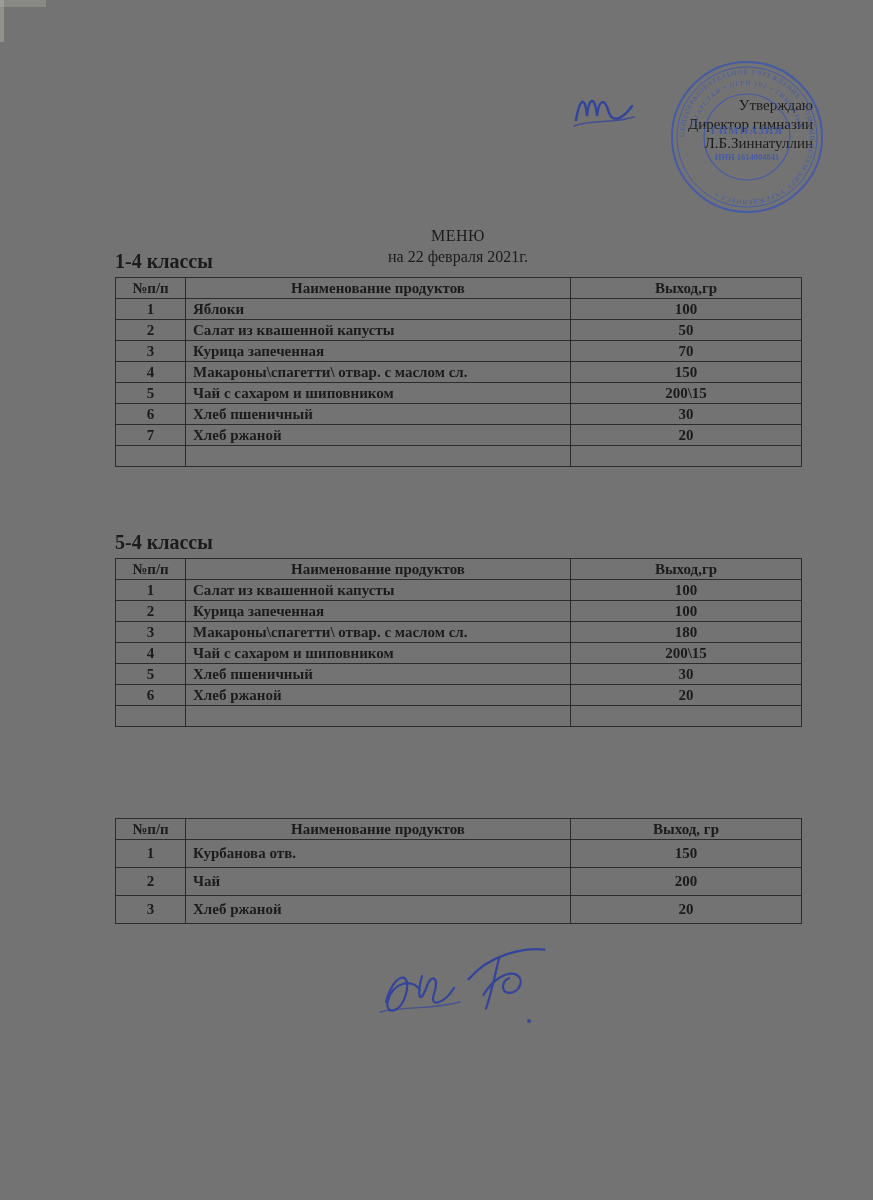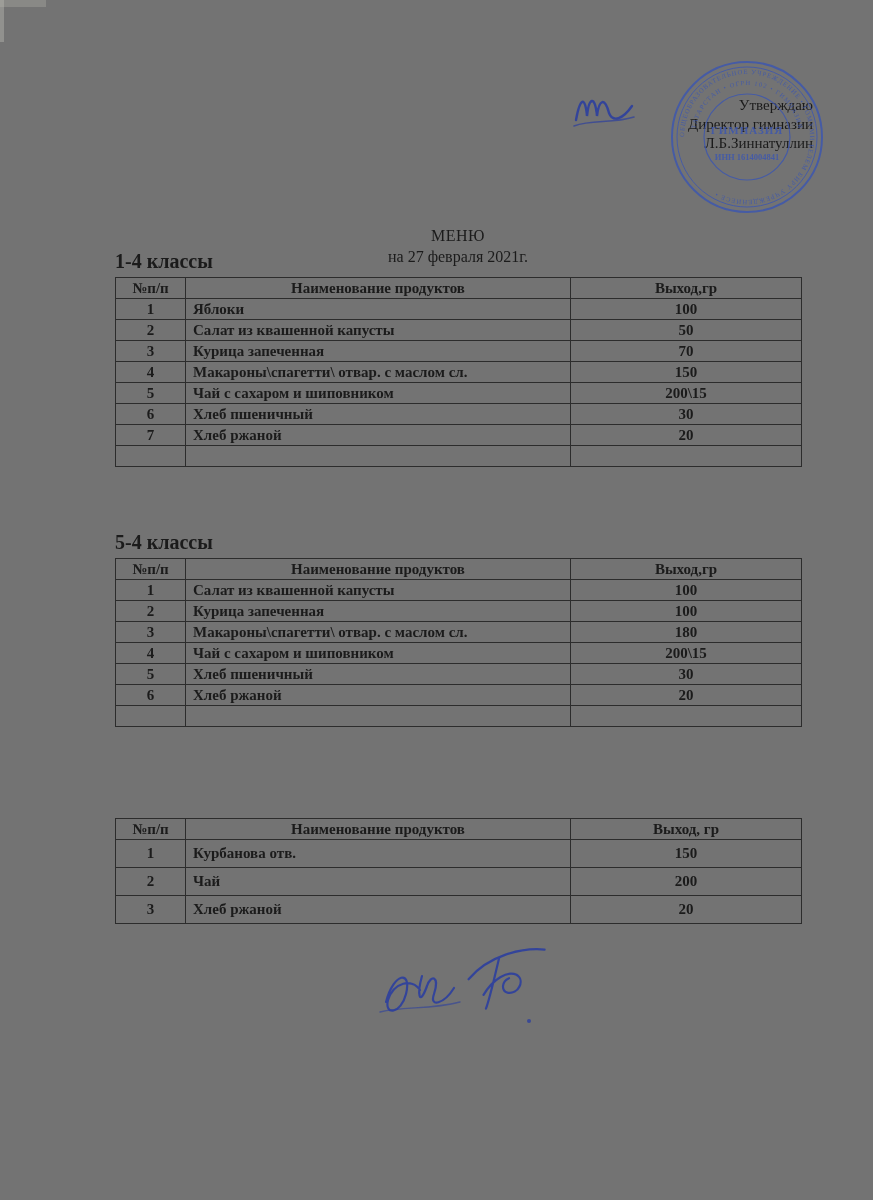--- a/index.html
+++ b/index.html
@@ -88,21 +88,21 @@
     </text>
     <text font-size="6.4" fill="#3c56b0" letter-spacing="1.2">
       <textPath href="#ringInner" startOffset="8">ТАТАРСТАН • ОГРН 102 • ГИМНАЗИЯ</textPath>
     </text>
     <text x="79" y="76" text-anchor="middle" font-size="11" font-weight="bold" fill="#3c56b0" letter-spacing="1">ГИМНАЗИЯ</text>
     <text x="79" y="102" text-anchor="middle" font-size="8.5" font-weight="bold" fill="#3c56b0">ИНН 1614004841</text>
   </svg>
 
   <div class="content title-block" style="position:absolute;">
     <div class="doc-title">МЕНЮ</div>
-    <div class="doc-subtitle">на 27 февраля 2021г.</div>
+    <div class="doc-subtitle">на 22 февраля 2021г.</div>
   </div>
 
   <div class="section-label sec1">1-4 классы</div>
   <div class="section-label sec2">5-4 классы</div>
 
   <table class="menu t1">
     <colgroup>
         <col class="col-num">
         <col class="col-name">
         <col class="col-out">

